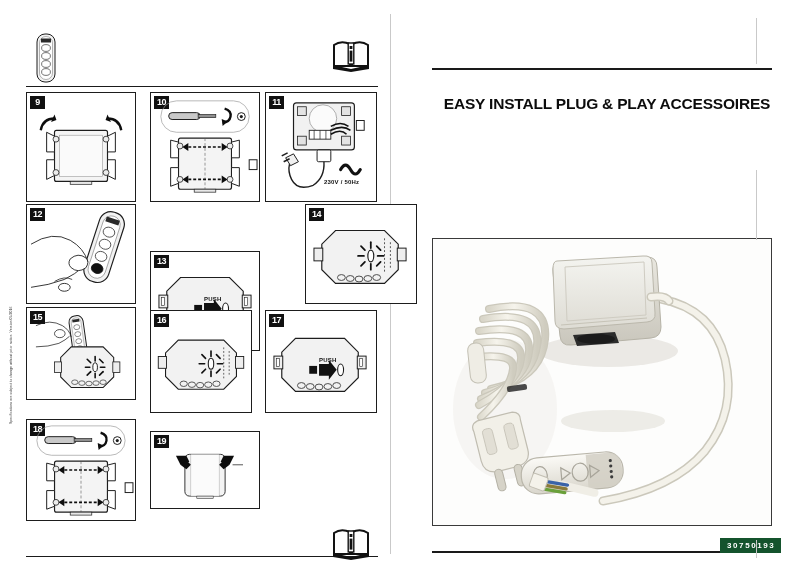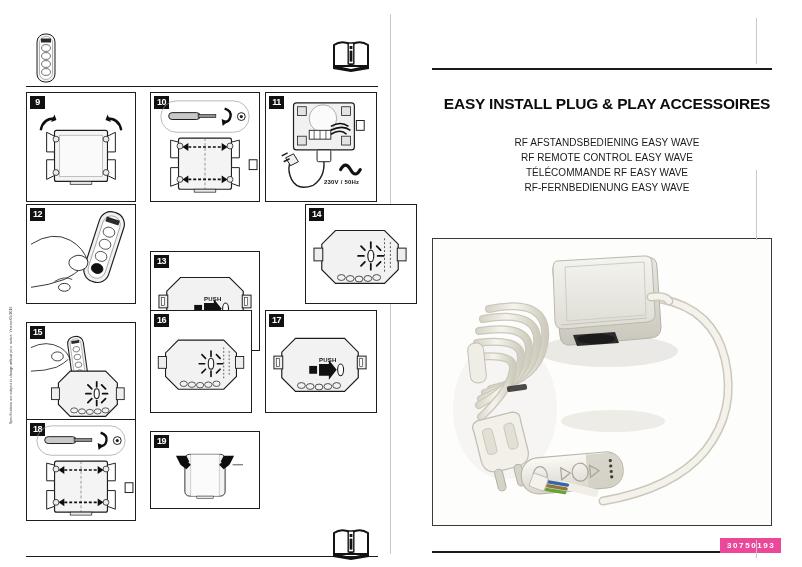--- a/index.html
+++ b/index.html
@@ -44,21 +44,21 @@
 
   .rtitle{position:absolute;left:42px;top:95px;width:350px;
           font-size:15.5px;font-weight:bold;letter-spacing:-0.2px;color:#0c0c0c;}
   .rsub{position:absolute;left:42px;top:135px;width:350px;
         font-size:10px;line-height:15px;color:#1a1a1a;letter-spacing:.05px;}
   .rsub div{white-space:nowrap;}
 
   .photo{position:absolute;left:42px;top:238px;width:340px;height:288px;
          border:1px solid #3a3a3a;background:#fdfdfd;box-sizing:border-box;overflow:hidden;}
 
-  .artnum{position:absolute;left:330px;top:538px;background:#ec4899;color:#fff;
+  .artnum{position:absolute;left:330px;top:538px;background:#14532d;color:#fff;
           font-size:8px;font-weight:bold;letter-spacing:1.6px;
           padding:3px 6px 3px 7px;font-family:"Liberation Sans",sans-serif;}
 
   
   .tick{position:absolute;background:#c9c9c9;}
 </style>
 </head>
 <body>
 
 <div class="page">
@@ -242,21 +242,21 @@
         <g fill="none" stroke="#4a4a4a" stroke-width="1">
           <ellipse cx="36" cy="74" rx="4" ry="3"></ellipse>
             <ellipse cx="45" cy="75" rx="4" ry="3"></ellipse>
           <ellipse cx="54" cy="75.5" rx="4" ry="3"></ellipse>
             <ellipse cx="63" cy="75" rx="4" ry="3"></ellipse>
           <ellipse cx="72" cy="74" rx="4" ry="3"></ellipse>
         </g>
       </svg>
     </div>
 
-    <div class="step" style="left:26px;top:322px;width:110px;height:113px;">
+    <div class="step" style="left:26px;top:307px;width:110px;height:93px;">
       <div class="stepnum">15</div>
       <svg class="sv" viewBox="0 0 110 103">
         <g transform="rotate(-8 56 34)">
           <rect x="44" y="8" width="16" height="44" rx="7" fill="#f2f2f2" stroke="#1d1d1d" stroke-width="1.1"></rect>
           <rect x="46.5" y="10.5" width="11" height="39" rx="5" fill="#fff" stroke="#7a7a7a" stroke-width="0.5"></rect>
           <rect x="48" y="12" width="8" height="3" fill="#2b2b2b"></rect>
           <ellipse cx="52" cy="21" rx="3.4" ry="2.8" fill="none" stroke="#3a3a3a" stroke-width="0.6"></ellipse>
           <ellipse cx="52" cy="29" rx="3.4" ry="2.8" fill="none" stroke="#3a3a3a" stroke-width="0.6"></ellipse>
           <ellipse cx="52" cy="37" rx="3.4" ry="2.8" fill="none" stroke="#3a3a3a" stroke-width="0.6"></ellipse>
           <ellipse cx="52" cy="45" rx="3.4" ry="2.8" fill="none" stroke="#3a3a3a" stroke-width="0.6"></ellipse>
@@ -398,26 +398,20 @@
     </div>
 
   </div>
 
   <div class="right">
 
     <div class="rrule t"></div>
 
     <div class="rtitle">EASY INSTALL PLUG &amp; PLAY ACCESSOIRES</div>
 
-    <div class="rsub">
-      <div>RF AFSTANDSBEDIENING EASY WAVE</div>
-      <div>RF REMOTE CONTROL EASY WAVE</div>
-      <div>TÉLÉCOMMANDE RF EASY WAVE</div>
-      <div>RF-FERNBEDIENUNG EASY WAVE</div>
-    </div>
 
     <div class="photo">
       <svg class="sv" viewBox="0 0 338 286" preserveAspectRatio="xMidYMid meet">
         <defs>
           <linearGradient id="boxTop" x1="0" y1="0" x2="0" y2="1">
             <stop offset="0%" stop-color="#f4f4f0"></stop>
               <stop offset="100%" stop-color="#dedcd4"></stop>
           </linearGradient>
           <linearGradient id="boxFront" x1="0" y1="0" x2="0" y2="1">
             <stop offset="0%" stop-color="#e9e7df"></stop>

